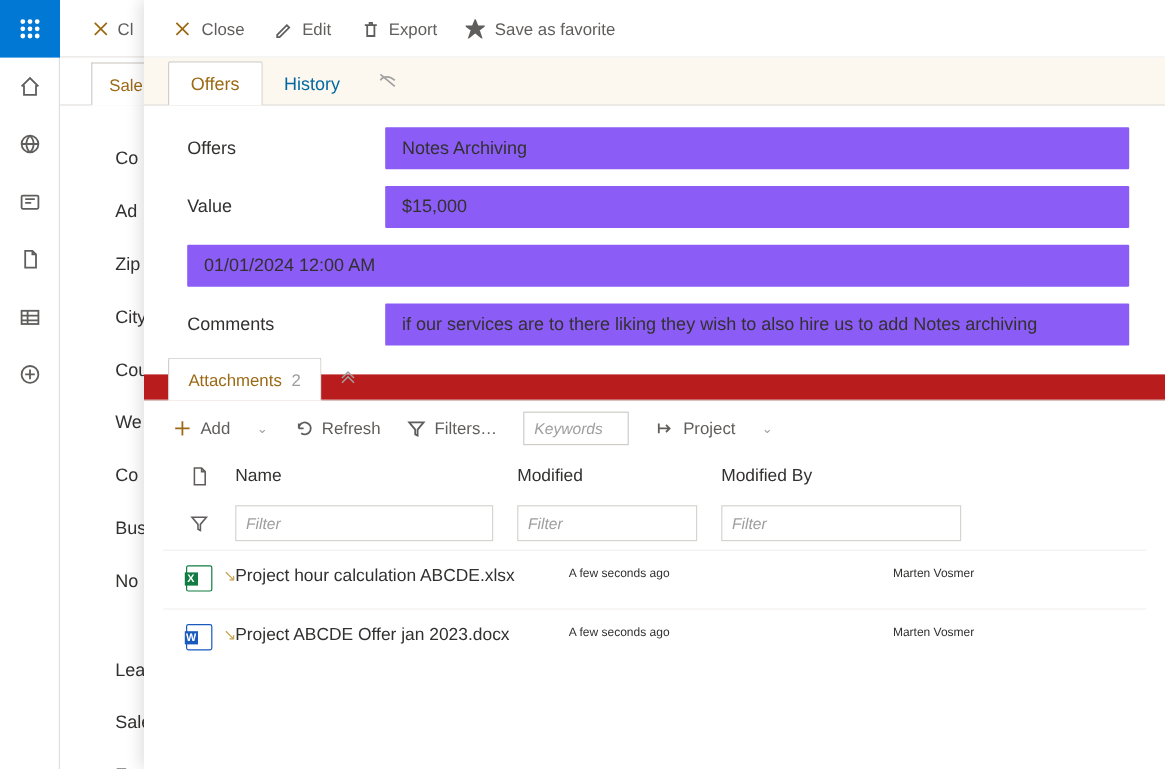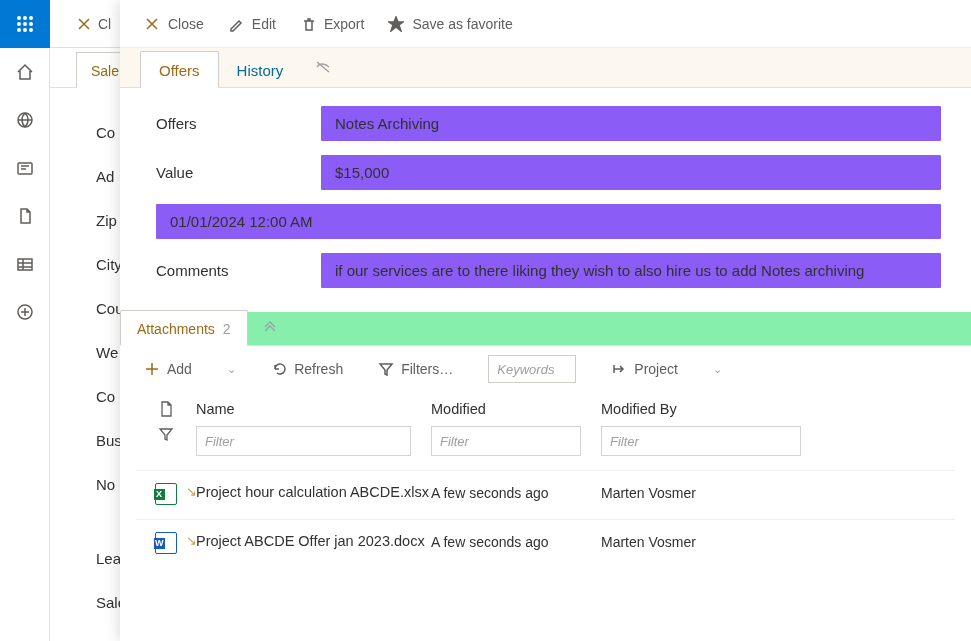--- a/index.html
+++ b/index.html
@@ -34,49 +34,49 @@
 .panel-tabs { height: 40px; border-bottom: 1px solid #e1dfdd; background:#fcf8f0; display:flex; align-items:flex-end; padding-left: 20px; }
 .panel-tabs .ptab { padding: 10px 18px 8px; font-size:15px; color:#0369a1; cursor:pointer; }
 .panel-tabs .ptab.active { background:#fff; border:1px solid #d0cdc8; border-bottom-color:#fff; color:#9c6a16; position:relative; top:1px; border-radius:2px 2px 0 0;}
 .panel-tabs .eye { padding:10px 14px; color:#9e9e9e;}
 
 .form-area { padding: 18px 30px 10px 36px; }
 .frow { display:flex; align-items:center; margin-bottom: 14px; }
 .frow .flbl { width: 165px; font-size:15px; color:#323130; }
 .frow .fval { flex:1; background:#8b5cf6; padding: 9px 14px; color:#323130; font-size:15px; border-radius:1px; }
 
-.att-tabs { height: 34px; border-bottom:1px solid #e1dfdd; background:#86efac; display:flex; align-items:flex-end; }
+.att-tabs { height: 22px; border-bottom:1px solid #e1dfdd; background:#b91c1c; display:flex; align-items:flex-end; padding-left:20px;}
 .att-tabs .atab { padding:10px 16px 8px; background:#fff; border:1px solid #d0cdc8; border-bottom-color:#fff; color:#9c6a16; position:relative; top:1px; display:flex; gap:8px; align-items:center; border-radius:2px 2px 0 0;}
 .att-tabs .atab .count { color:#9e9e9e; }
 .att-tabs .chev { padding:10px 14px; color:#9e9e9e;}
 
-.att-toolbar { height:46px; display:flex; align-items:center; gap:35px; padding:0 24px; }
+.att-toolbar { height:46px; display:flex; align-items:center; gap:22px; padding:0 24px; }
 .att-toolbar .abtn { display:flex; align-items:center; gap:7px; color:#605e5c; cursor:pointer;}
 .att-toolbar .kw { width:88px; height:28px; border:1px solid #d0cdc8; padding:0 8px; font-size:13px; color:#737373; font-style:italic;}
 .att-toolbar .kw::placeholder{ color:#9e9e9e; font-style:italic;}
 .att-toolbar svg{ width:16px; height:16px; stroke:#605e5c; fill:none; stroke-width:1.5;}
 .att-toolbar .caret{ color:#9e9e9e; font-size:11px;}
 
 .grid { padding: 0 16px; }
 .ghead { display:flex; align-items:center; height: 34px; color:#323130; font-size:14.5px; }
 .gcol-icon { width: 60px; display:flex; justify-content:center;}
 .gcol-name { width: 235px; }
 .gcol-mod  { width: 170px; }
 .gcol-by   { flex:1; }
 
-.gfilter { display:flex; height: 44px; text-decoration: underline; }
+.gfilter { display:flex; align-items:center; height: 44px; text-decoration: underline; }
 .gfilter input { height:30px; border:1px solid #d6d4d0; padding:0 8px; font-size:13px; }
 .gfilter input::placeholder{ color:#9e9e9e; font-style:italic;}
 .gfilter .gcol-name input{ width:215px;}
 .gfilter .gcol-mod input{ width:150px;}
 .gfilter .gcol-by input{ width:200px;}
 
 .grow { display:flex; align-items:flex-start; padding:12px 0 14px; border-top:1px solid #f2f0ee; }
 .grow .gcol-name { font-size:14.5px; line-height:1.35; position:relative;}
-.grow .gcol-mod, .grow .gcol-by { font-size:14px; color:#323130; padding-top:2px;}
+.grow .gcol-mod, .grow .gcol-by { font-size:10px; color:#323130; padding-top:2px;text-align:center;}
 .file-ico { width:22px; height:22px; display:inline-flex; align-items:center; justify-content:center; border:1px solid #b9b7b4; border-radius:2px; font-size:9px; font-weight:bold; position:relative; background:#fff;}
 .file-ico.excel { color:#107c41; border-color:#107c41;}
 .file-ico.excel::before{content:""; position:absolute; left:-2px; top:5px; width:11px; height:11px; background:#107c41;}
 .file-ico.excel::after{content:"X"; position:absolute; left:0px; top:5px; color:#fff; font-size:9px;}
 .file-ico.word { color:#185abd; border-color:#185abd;}
 .file-ico.word::before{content:""; position:absolute; left:-2px; top:5px; width:11px; height:11px; background:#185abd;}
 .file-ico.word::after{content:"W"; position:absolute; left:-1px; top:5px; color:#fff; font-size:9px;}
 .link-arrow{position:absolute; left:-10px; bottom:2px; color:#c8a656; font-size:13px;}
 </style>
 </head>

